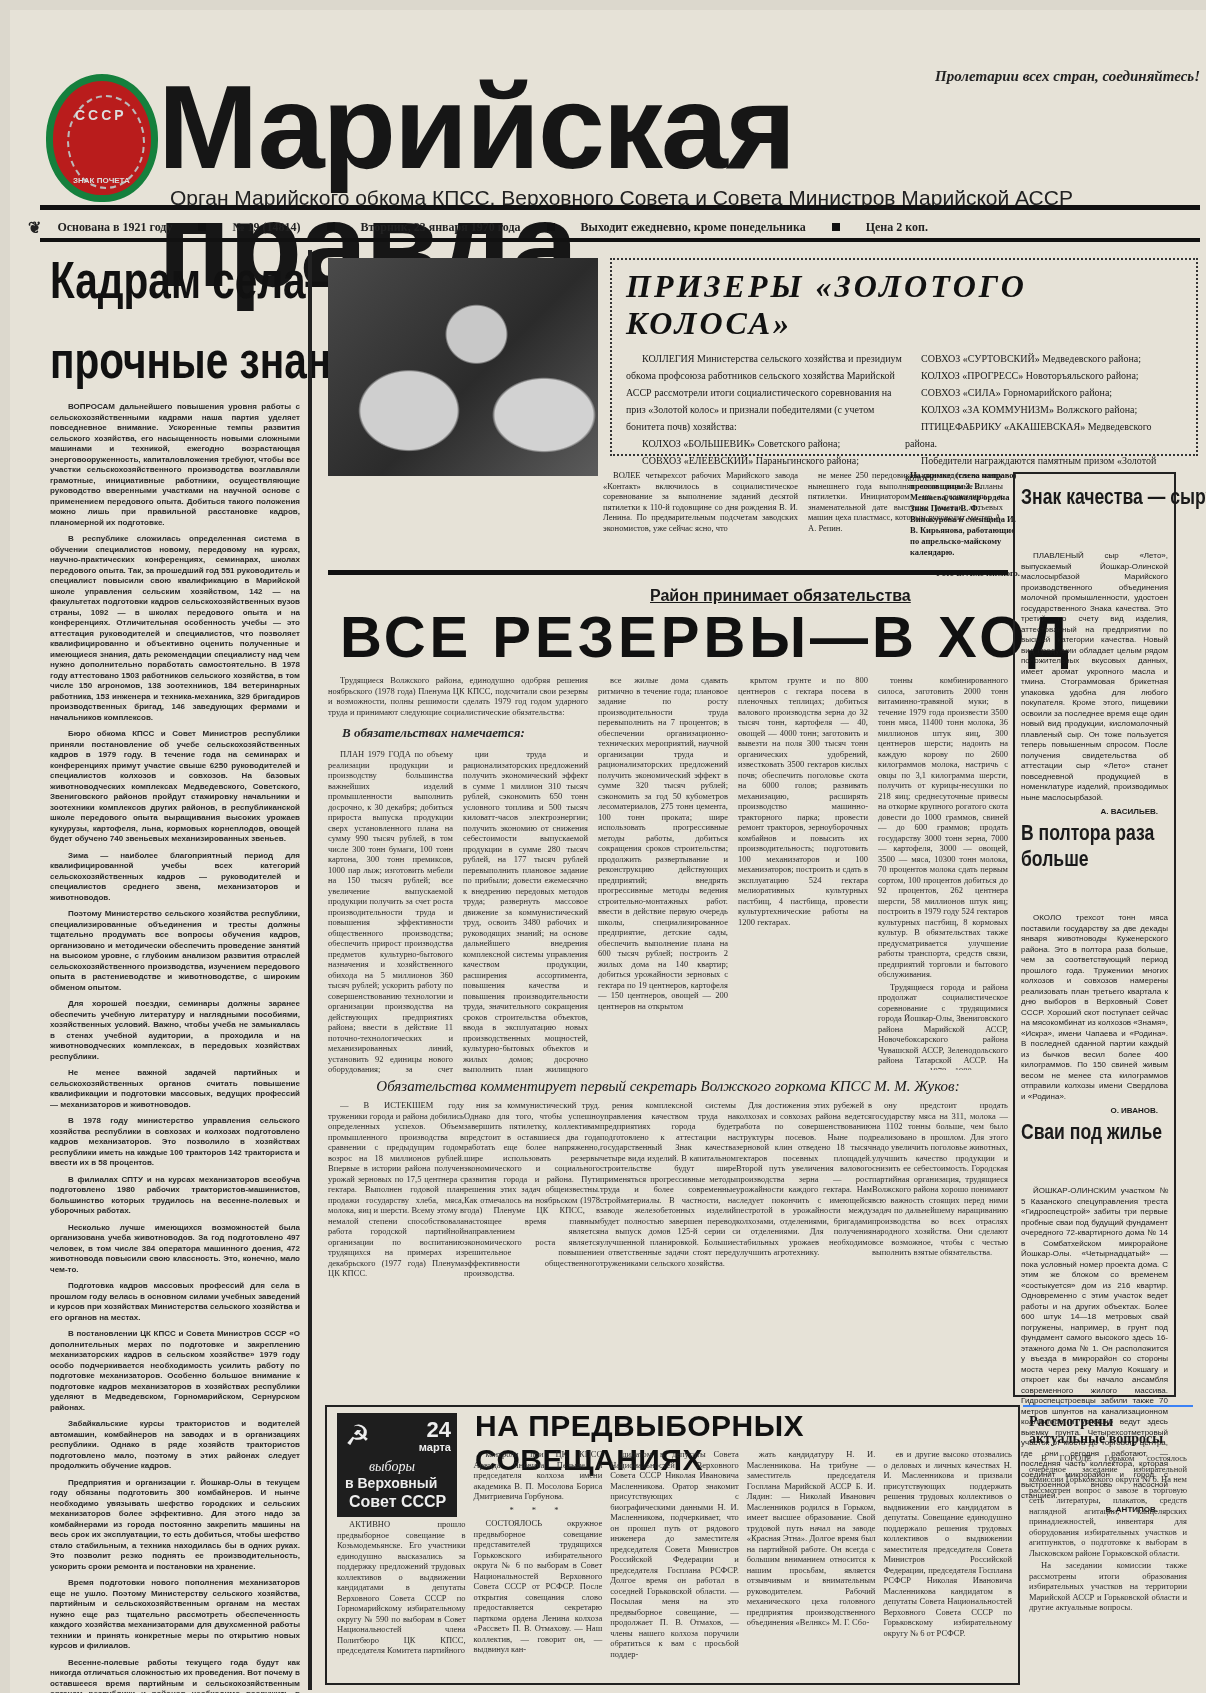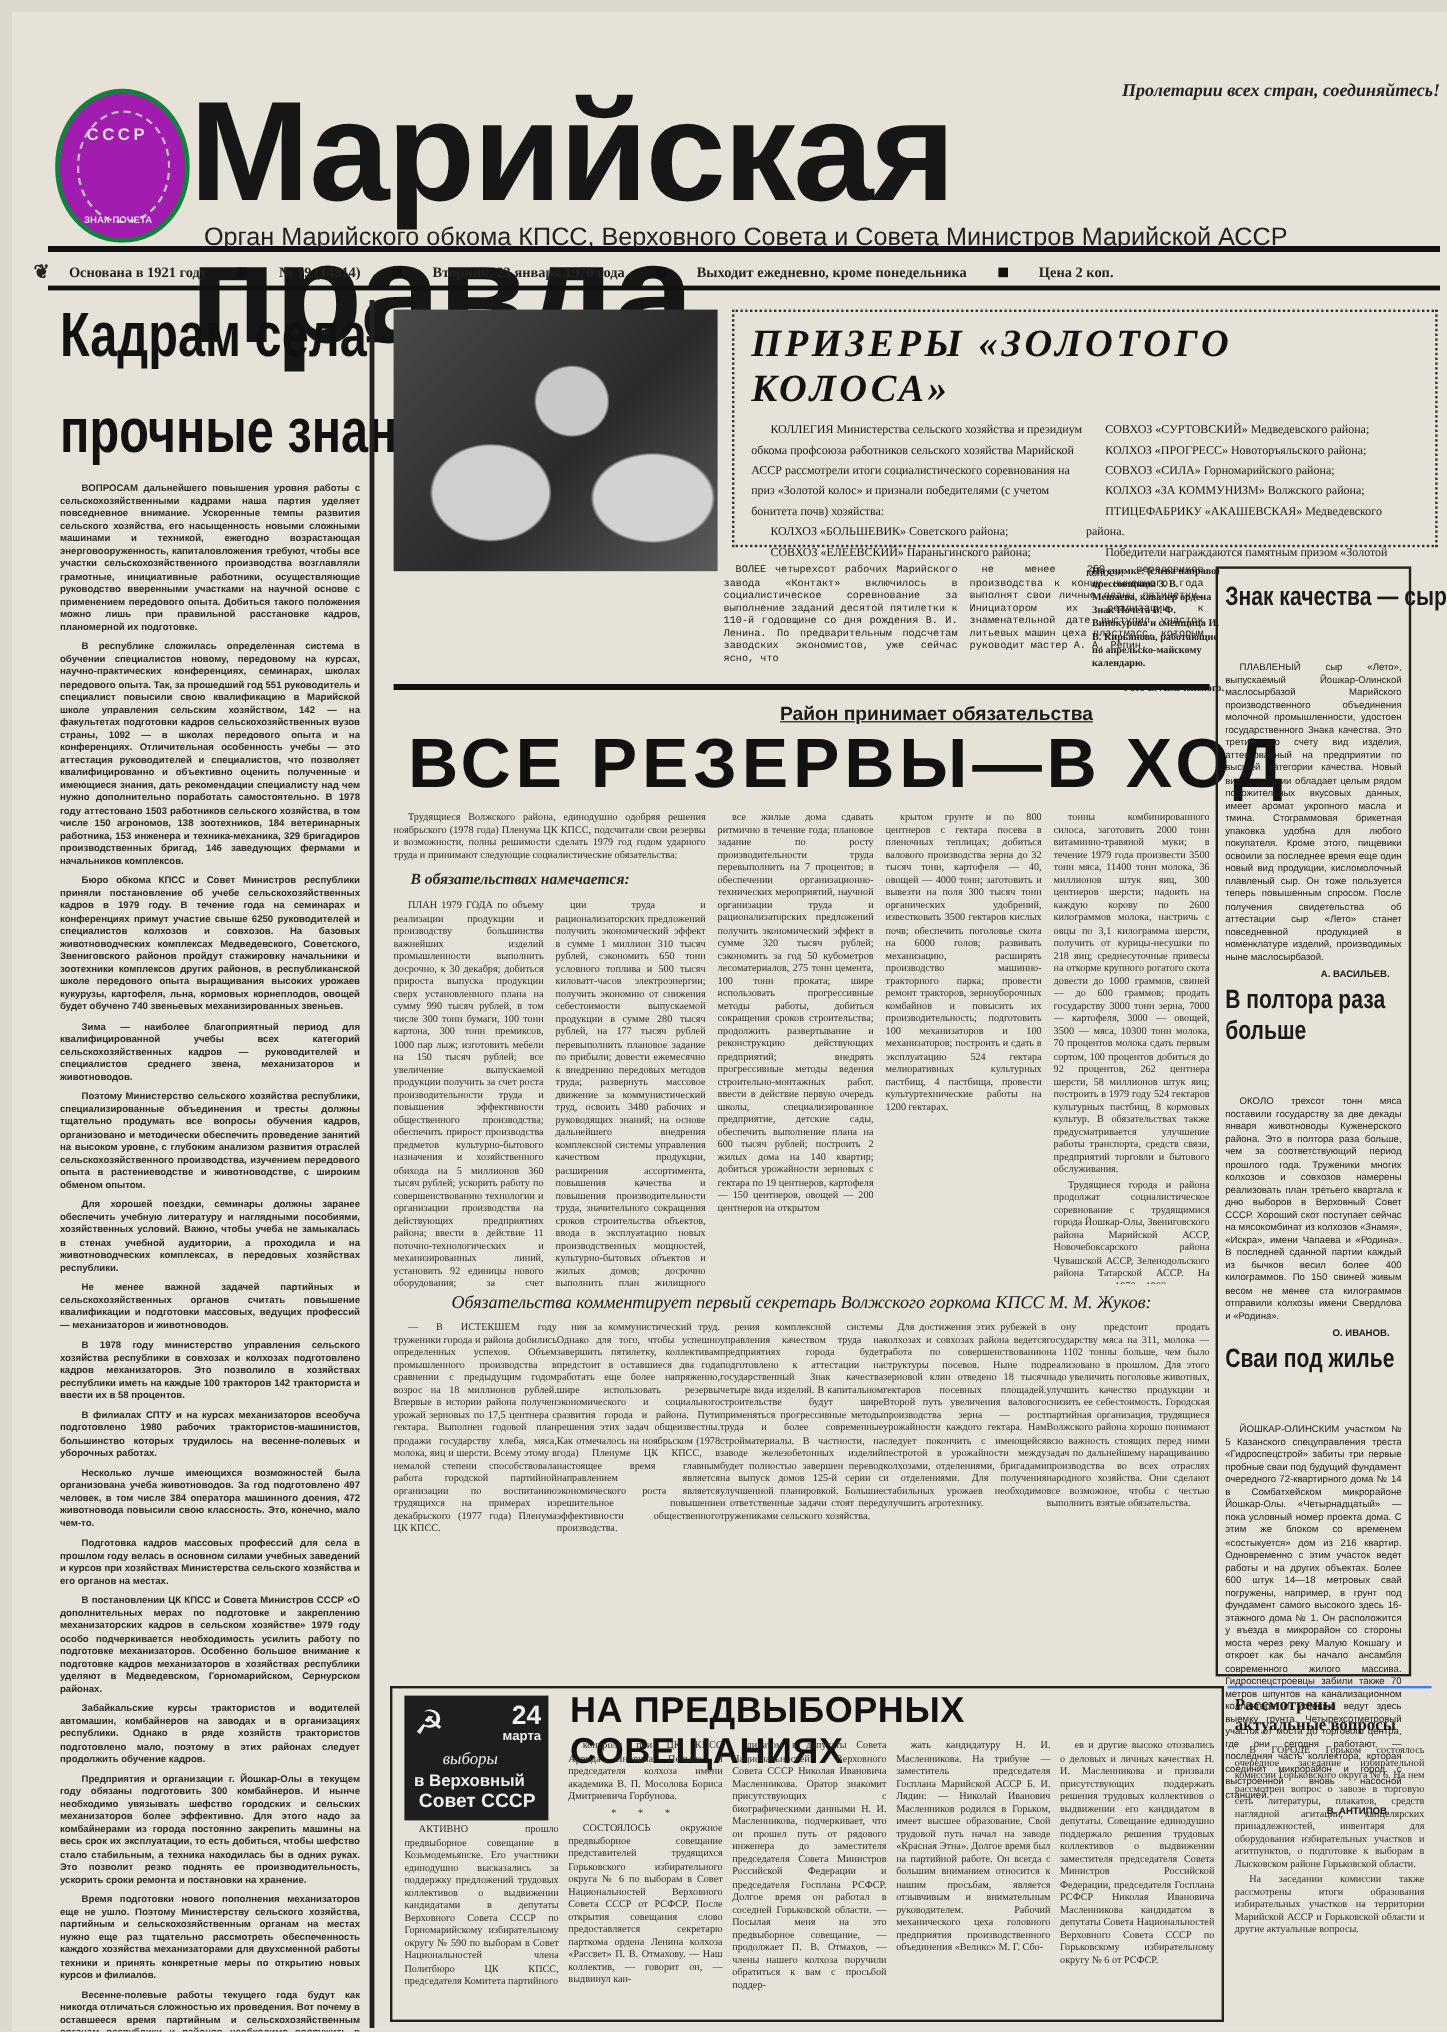--- a/index.html
+++ b/index.html
@@ -10,21 +10,21 @@
     color: #1a1a1a;
     position: relative;
   }
   .page {
     position: absolute; left: 10px; top: 10px; width: 1196px; height: 1683px;
     background: #e6e2d7;
   }
   .masthead { position: absolute; left: 30px; top: 48px; width: 1160px; height: 160px; }
   .emblem {
     position: absolute; left: 6px; top: 16px; width: 112px; height: 128px;
-    border-radius: 50% 50% 48% 48%; background: #a21caf; border: 4px solid #15803d;
+    border-radius: 50% 50% 48% 48%; background: #b91c1c; border: 7px solid #15803d;
   }
   .emblem .inner { position:absolute; left:14px; top:14px; width:78px; height:94px; border-radius:50%; border:2px dashed #bbb; }
   .emblem .cccp { position:absolute; left:22px; top:26px; color:#ddd; font:bold 14px "Liberation Sans",sans-serif; letter-spacing:3px; }
   .emblem .znak { position:absolute; left:20px; bottom:10px; color:#ddd; font:bold 8px "Liberation Sans",sans-serif; }
   .title {
     position: absolute; left: 118px; top: 10px;
     font-family: "Liberation Sans", sans-serif; font-weight: bold;
     font-size: 118px; line-height: 118px; letter-spacing: -2px;
     transform: scaleX(1.02); transform-origin: left; color: #161616;
   }
@@ -67,21 +67,21 @@
     position: absolute; left: 600px; top: 248px; width: 588px; height: 198px;
     border: 2px dotted #333; padding: 8px 14px;
   }
   .prize-title { font: italic bold 32px "Liberation Serif", serif; letter-spacing: 3px; color:#111; margin-bottom: 8px; }
   .prize-cols { display: flex; gap: 2px; font: 10px/17px "Liberation Serif", serif; }
   .prize-cols > div { flex: 1; }
   .prize-cols p { text-indent: 16px; }
 
   .caption-cols { position: absolute; left: 593px; top: 460px; width: 400px; display:flex; gap:10px; font: 8.5px/10.5px "Liberation Serif", serif; }
   .caption-cols > div { flex:1; text-align: justify; }
-  .caption-cols p { text-indent: 10px; font-family: Liberation Mono, monospace; }
+  .caption-cols p { text-indent: 10px; }
   .photo-caption { position: absolute; left: 900px; top: 460px; width: 110px; font: bold 8.5px/11px "Liberation Serif", serif; }
 
   .sidebar { position: absolute; left: 1003px; top: 462px; width: 163px; border: 2px solid #222; padding: 6px 6px 10px 6px; height: 925px; }
   .side-head { font: bold 22px/26px "Liberation Sans", sans-serif; transform: scaleX(0.8); transform-origin:left; white-space:nowrap; margin: 4px 0 4px; }
   .side-text { font: 8px/10.5px "Liberation Sans", sans-serif; text-align: justify; }
   .side-text p { text-indent: 12px; margin-top: 41px; }
   .byline { text-align: right; font: bold 8px "Liberation Sans", sans-serif; margin: 4px 10px 4px 0; }
 
   .kicker { position:absolute; left: 640px; top: 577px; font: bold 16px "Liberation Sans", sans-serif; text-decoration: underline; }
   .reserves-head { position:absolute; left: 330px; top: 597px; font: bold 58px/60px "Liberation Sans", sans-serif; letter-spacing: 4px; color:#111; }

